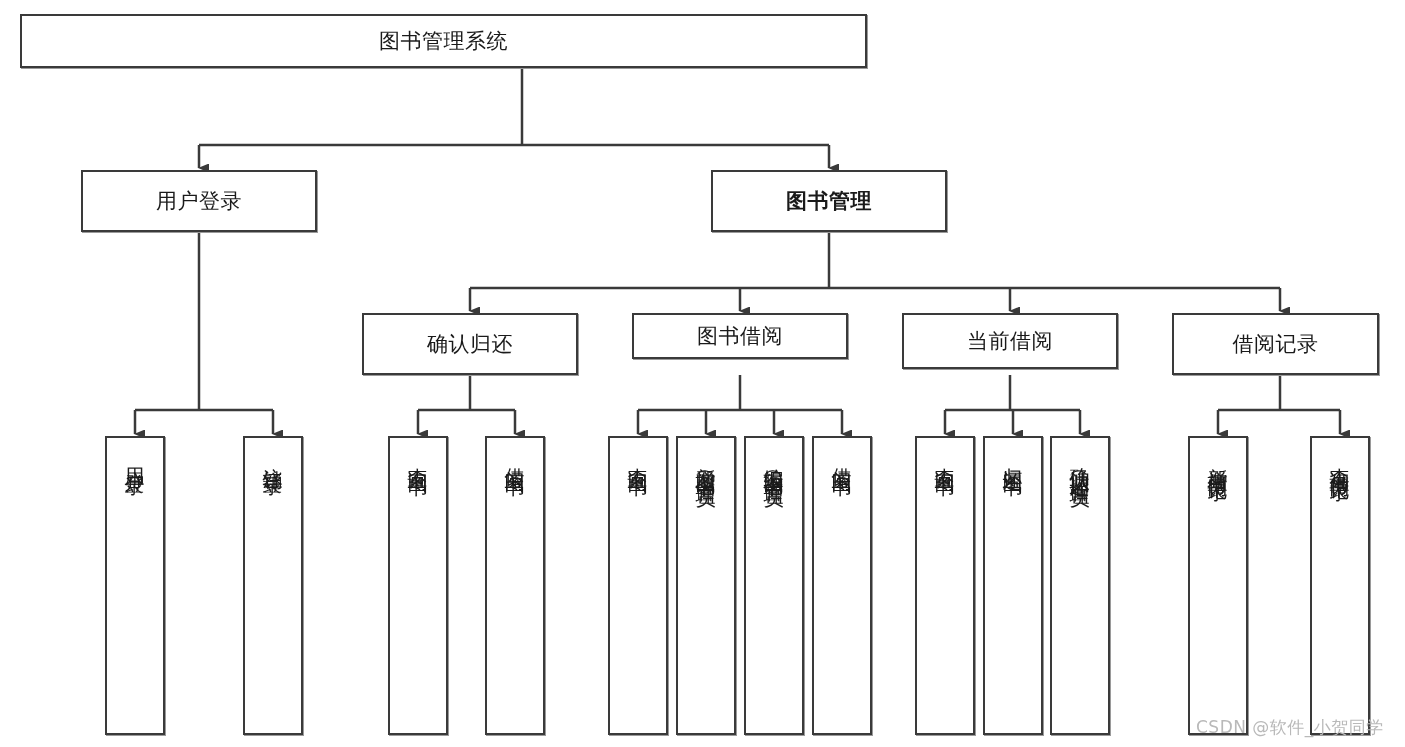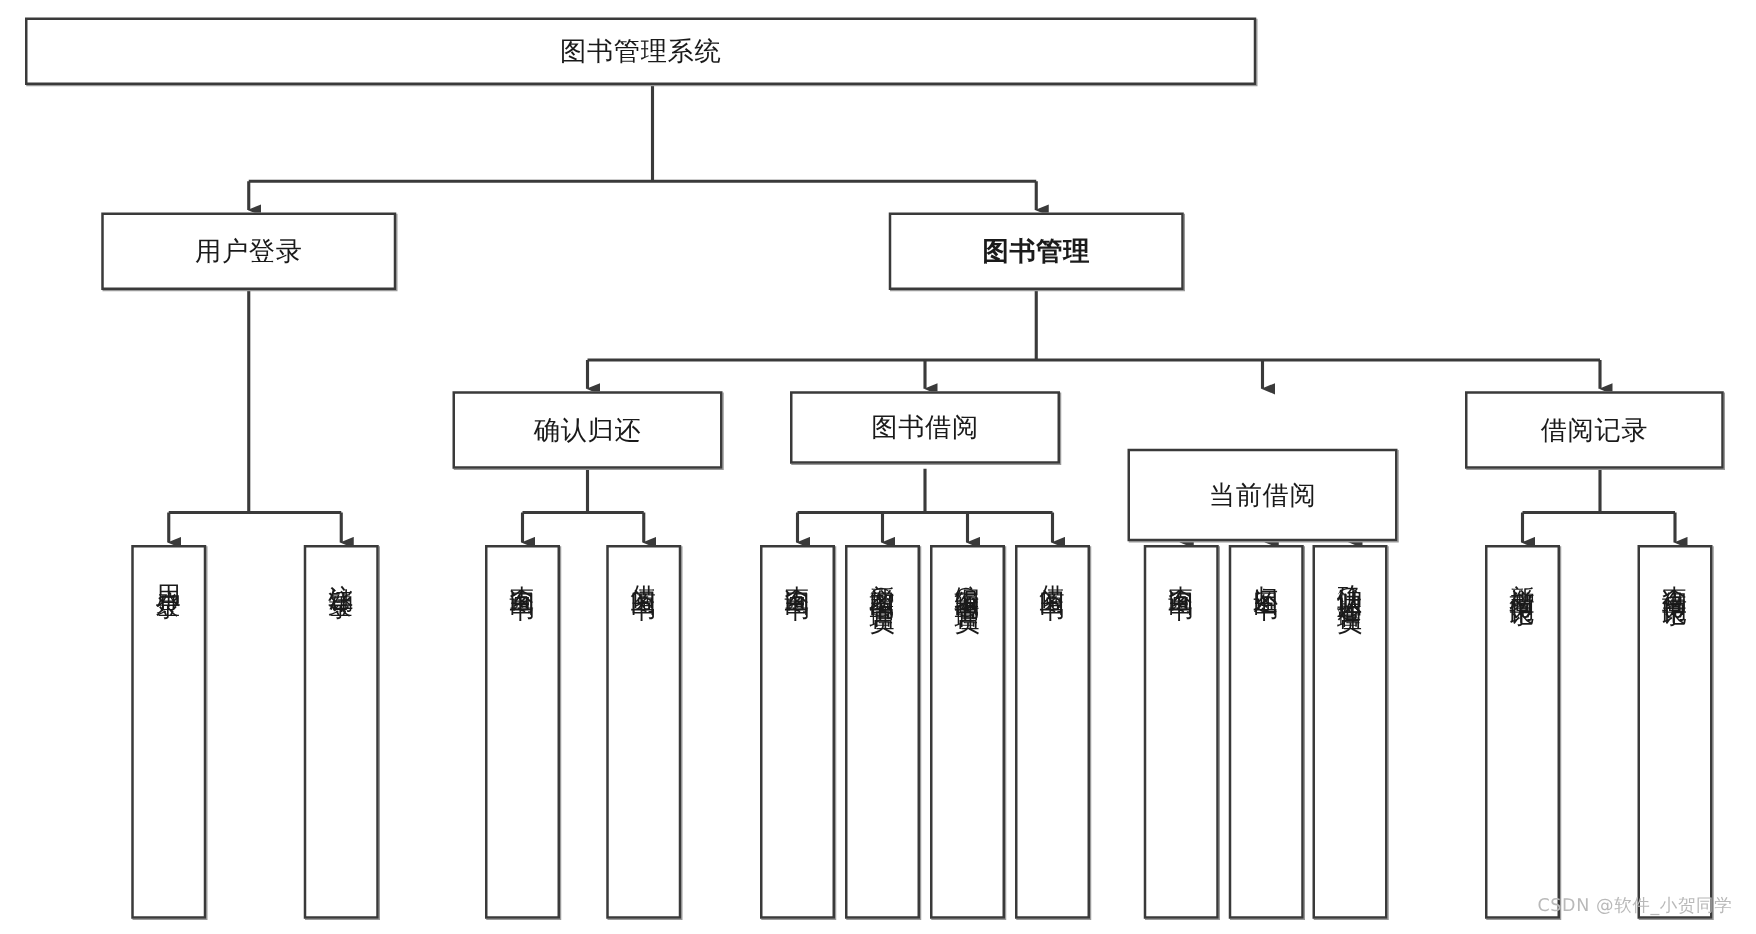--- a/index.html
+++ b/index.html
@@ -52,25 +52,24 @@
     writing-mode: vertical-rl;
     text-orientation: upright;
     white-space: normal;
     letter-spacing: 3px;
     font-size: 20px;
     line-height: 1;
   }
   .watermark {
     position: absolute;
     color: #b9b9b9;
-    font-size: 14px;
+    font-size: 17px;
     white-space: nowrap;
     letter-spacing: 0.5px;
     pointer-events: none;
-    margin-left: 34px;
   }
 </style>
 </head>
 <body>
 
 <div id="diagram-root">
 
   <svg id="diagram-svg" viewBox="0 0 1405 747" xmlns="http://www.w3.org/2000/svg">
     <defs>
       <marker id="arrowhead" markerWidth="10" markerHeight="11" refX="4.5" refY="10" orient="auto" markerUnits="userSpaceOnUse">
@@ -108,36 +107,36 @@
         <polyline points="1013,410 1013,434" fill="none" stroke="#3a3a3a" stroke-width="2.5" stroke-linecap="butt" marker-end="url(#arrowhead)"></polyline>
         <polyline points="1080,410 1080,434" fill="none" stroke="#3a3a3a" stroke-width="2.5" stroke-linecap="butt" marker-end="url(#arrowhead)"></polyline>
         <polyline points="1280,375 1280,410" fill="none" stroke="#3a3a3a" stroke-width="2.5" stroke-linecap="butt"></polyline>
         <polyline points="1218,410 1340,410" fill="none" stroke="#3a3a3a" stroke-width="2.5" stroke-linecap="butt"></polyline>
         <polyline points="1218,410 1218,434" fill="none" stroke="#3a3a3a" stroke-width="2.5" stroke-linecap="butt" marker-end="url(#arrowhead)"></polyline>
         <polyline points="1340,410 1340,434" fill="none" stroke="#3a3a3a" stroke-width="2.5" stroke-linecap="butt" marker-end="url(#arrowhead)"></polyline>
       </g>
   </svg>
 
   <div id="node-layer">
-      <div class="node-box" style="left: 20px; top: 14px; width: 985px; height: 54px; align-items: center;">
+      <div class="node-box" style="left: 20px; top: 14px; width: 847px; height: 54px; align-items: center;">
         <span class="node-label">图书管理系统</span>
       </div>
       <div class="node-box" style="left: 81px; top: 170px; width: 236px; height: 62px;">
         <span class="node-label">用户登录</span>
       </div>
       <div class="node-box" style="left: 711px; top: 170px; width: 236px; height: 62px; font-weight: bold;">
         <span class="node-label">图书管理</span>
       </div>
       <div class="node-box" style="left: 362px; top: 313px; width: 216px; height: 62px;">
         <span class="node-label">确认归还</span>
       </div>
-      <div class="node-box" style="left: 632px; top: 313px; width: 216px; height: 58px;">
+      <div class="node-box" style="left: 632px; top: 313px; width: 216px; height: 46px;">
         <span class="node-label">图书借阅</span>
       </div>
-      <div class="node-box" style="left: 902px; top: 313px; width: 216px; height: 74px; margin-top: 46px;">
+      <div class="node-box" style="left: 902px; top: 313px; width: 216px; height: 56px;">
         <span class="node-label">当前借阅</span>
       </div>
       <div class="node-box" style="left: 1172px; top: 313px; width: 207px; height: 62px;">
         <span class="node-label">借阅记录</span>
       </div>
       <div class="node-box vertical" style="left: 105px; top: 436px; width: 60px; height: 299px;">
         <span class="node-label">用户登录</span>
       </div>
       <div class="node-box vertical" style="left: 243px; top: 436px; width: 60px; height: 299px;">
         <span class="node-label">注销登录</span>

